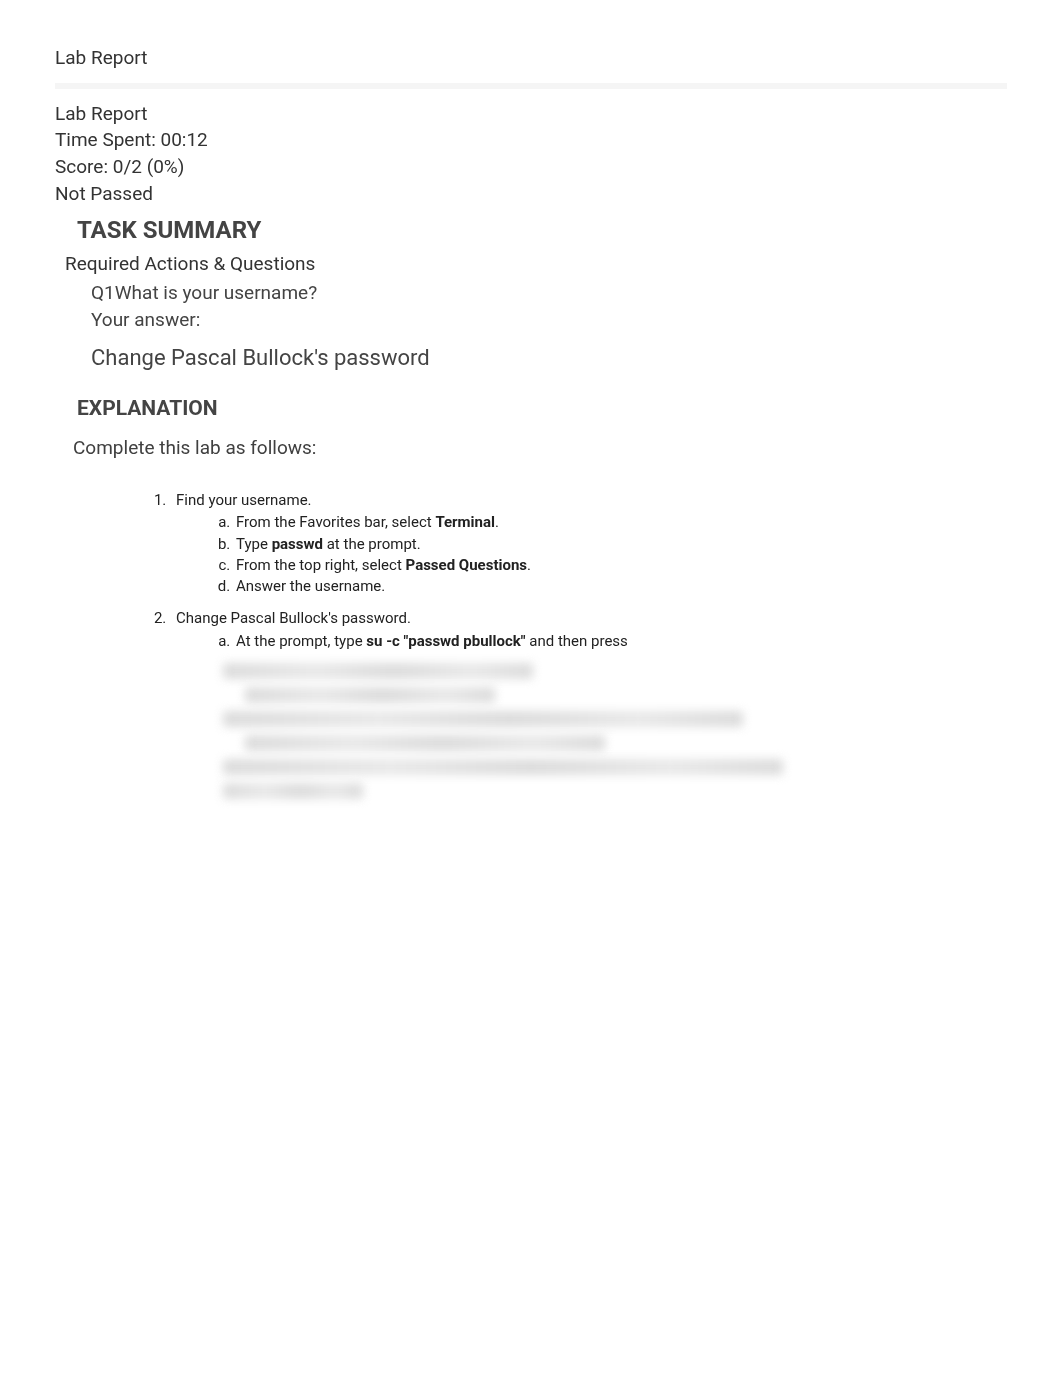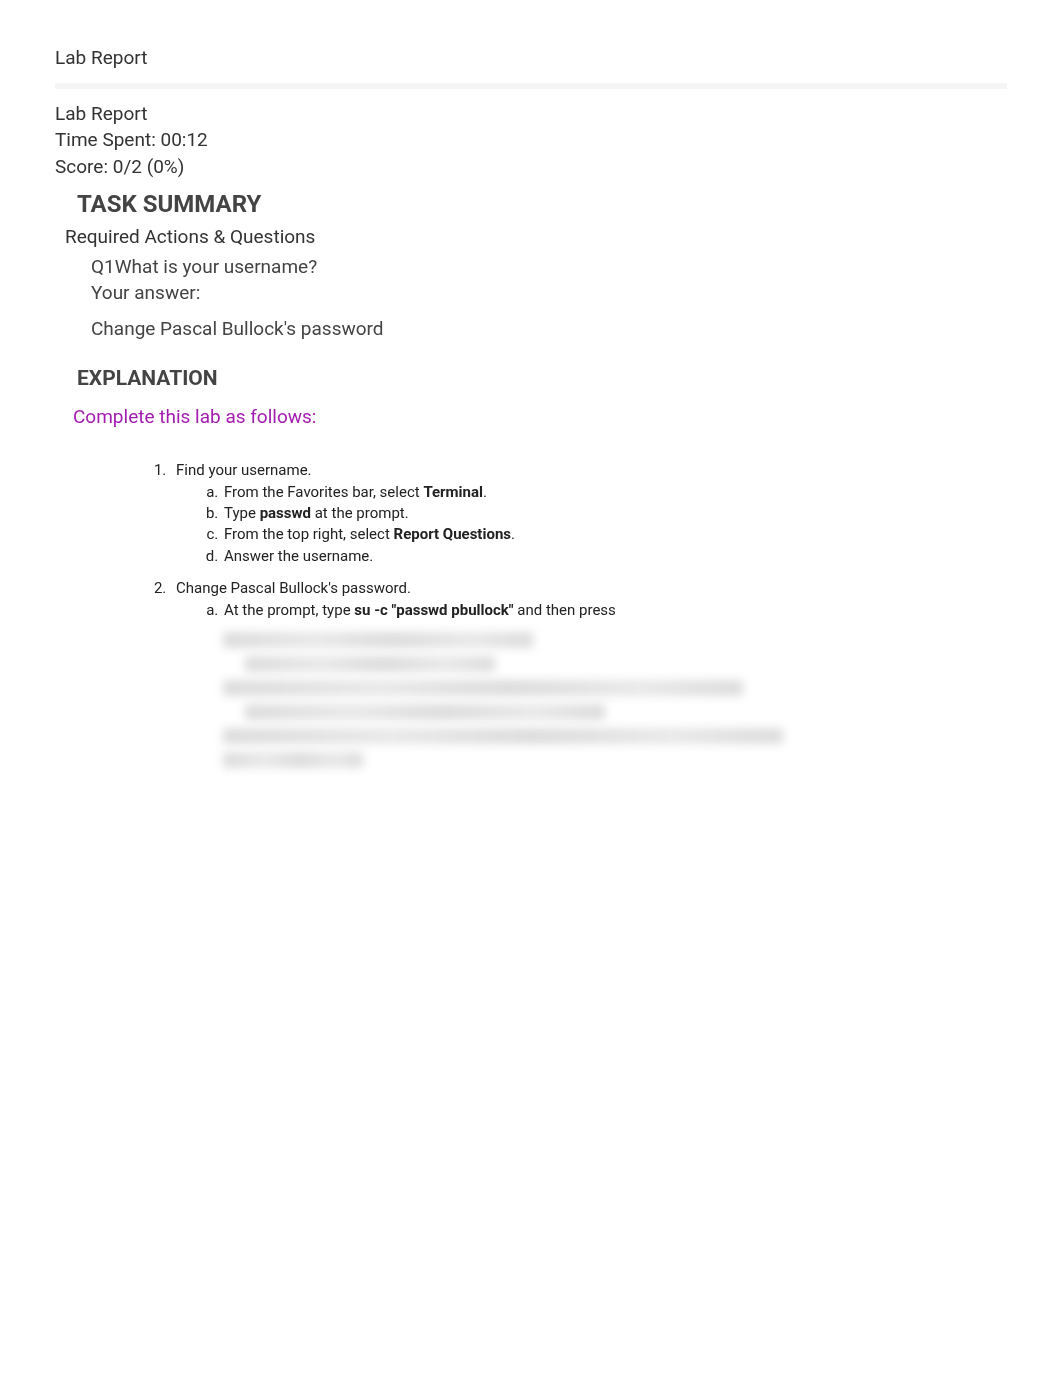--- a/index.html
+++ b/index.html
@@ -44,51 +44,51 @@
     }
     .qa-block {
       margin-left: 36px;
       font-size: 19px;
       color: #444;
       margin-bottom: 10px;
     }
     .qa-line { margin-bottom: 1px; }
     .task-line {
       margin-left: 36px;
-      font-size: 19px;
+      font-size: 22px;
       color: #444;
       margin-bottom: 10px;
     }
     .explanation-heading {
       font-weight: 700;
       font-size: 21px;
       color: #444;
       margin-left: 22px;
       margin-top: 22px;
       margin-bottom: 12px;
     }
     .intro-line {
       margin-left: 18px;
       font-size: 19px;
-      color: #a21caf;
+      color: #404040;
       margin-bottom: 30px;
     }
     ol.outer {
       list-style-type: decimal;
       margin-left: 115px;
       font-size: 15px;
       color: #222;
     }
     ol.outer > li {
       margin-bottom: 12px;
       padding-left: 6px;
     }
     ol.inner {
       list-style-type: lower-alpha;
-      margin-left: 46px;
+      margin-left: 58px;
       margin-top: 2px;
     }
     ol.inner > li {
       margin-bottom: 1px;
       padding-left: 2px;
     }
     .bold { font-weight: 700; }
     .blur-area {
       margin-left: 168px;
       margin-top: 4px;
@@ -115,20 +115,21 @@
 <div class="divider"></div>
 
 <div class="meta-block">
   <div class="meta-line">Lab Report</div>
   <div class="meta-line">
     <span>Time Spent: </span><span>00:12</span>
   </div>
   <div class="meta-line">
     <span>Score: </span><span>0/2 (0%)</span>
   </div>
+  <div class="meta-line"> Not Passed</div>
 </div>
 
 <div class="section-heading">TASK SUMMARY</div>
 <div class="sub-heading">Required Actions &amp; Questions</div>
 
 <div class="qa-block">
   <div class="qa-line">
     <span>Q1</span><span>What is your username?</span>
   </div>
   <div class="qa-line">
@@ -145,21 +146,21 @@
   <li>
     <span>Find your username.</span>
     <ol class="inner">
       <li>
         <span>From the Favorites bar, select </span><span class="bold">Terminal</span><span>.</span>
       </li>
       <li>
         <span>Type </span><span class="bold">passwd</span><span> at the prompt.</span>
       </li>
       <li>
-        <span>From the top right, select </span><span class="bold">Report Questions</span><span>.</span>
+        <span>From the top right, select </span><span class="bold">Passed Questions</span><span>.</span>
       </li>
       <li>
         <span>Answer the username.</span>
       </li>
     </ol>
   </li>
   <li>
     <span>Change Pascal Bullock's password.</span>
     <ol class="inner">
       <li>

